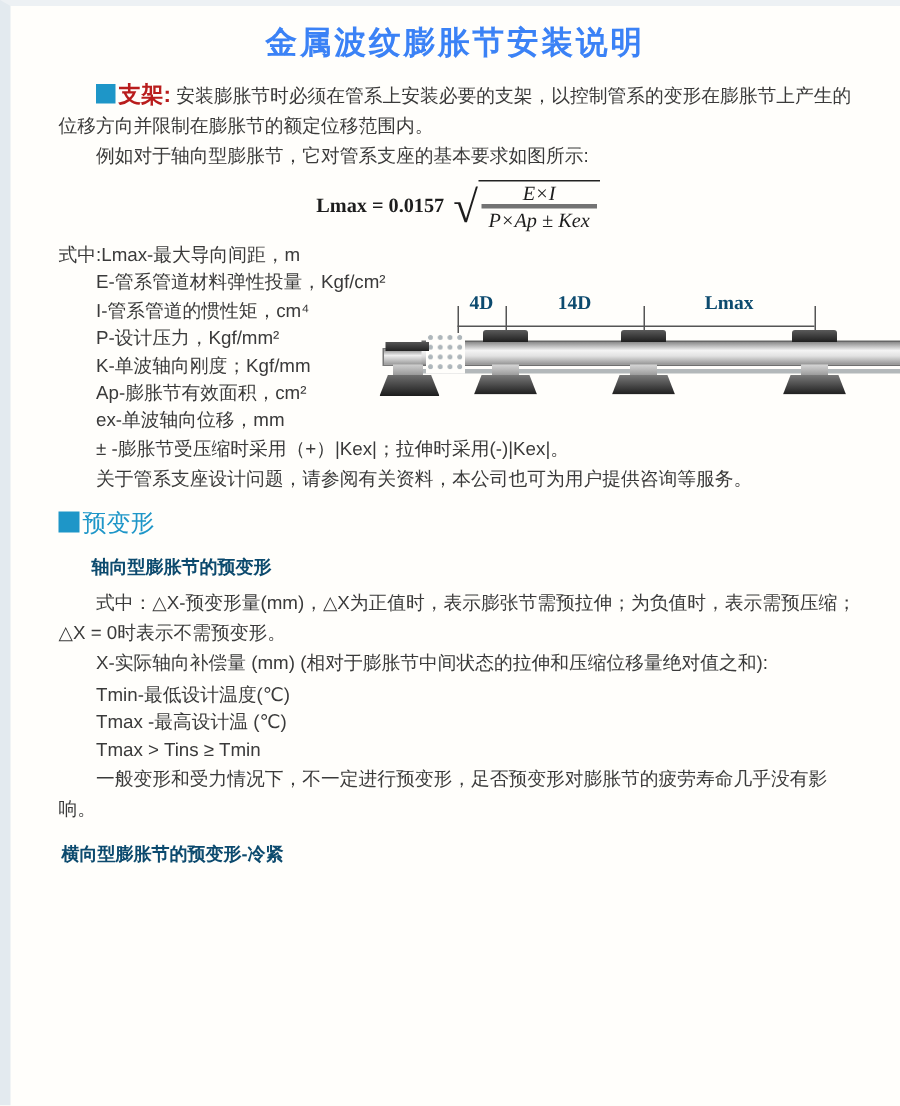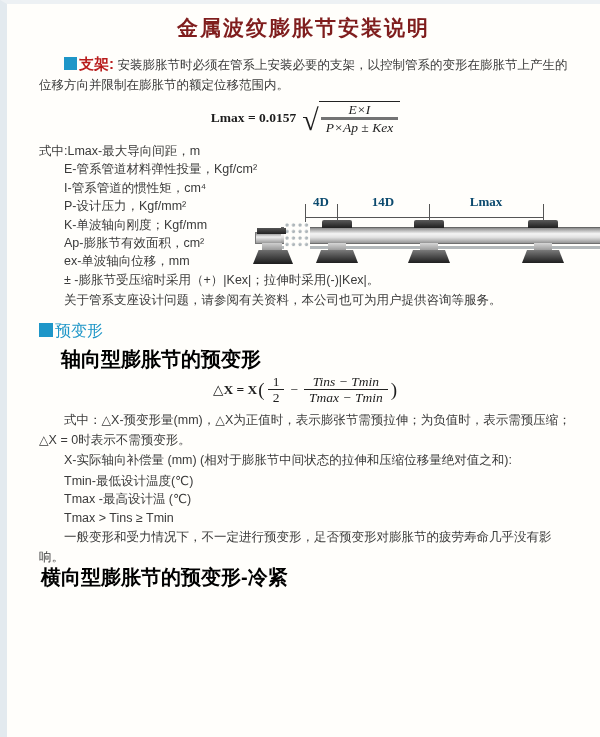--- a/index.html
+++ b/index.html
@@ -4,35 +4,35 @@
 <style>
   html,body{margin:0;padding:0;background:#fdfdfa;}
   .page{
     position:relative;width:600px;height:737px;box-sizing:border-box;
     background:#fffefb;overflow:hidden;
     border-left:7px solid #e3eaef;border-top:4px solid #edf1f4;
     font-family:"Liberation Sans","DejaVu Sans",sans-serif;
     color:#3a3a3a;
   }
   .title{
-    text-align:center;font-size:21px;font-weight:bold;color:#7f1d1d;
+    text-align:center;font-size:21px;font-weight:bold;color:#3b82f6;
     letter-spacing:2px;margin:10px 0 12px 0;
   }
   .content{padding:0 28px 0 32px;font-size:12.5px;line-height:20px;}
   .para{margin:0;}
   .indent{text-indent:25px;}
   .sq{
     display:inline-block;width:13px;height:13px;background:#1e96c8;
     margin-right:2px;vertical-align:-1px;
   }
   .sec-head{color:#b91c1c;font-size:15px;font-weight:bold;}
   .h2{font-size:16px;font-weight:normal;color:#1e96c8;margin:11px 0 4px 0;}
   .h2 .sq{width:14px;height:14px;}
-  .h3{font-size:20px;font-weight:bold;color:#000000;margin:8px 0 4px 22px;}
-  .h3.lat{margin-left:2px;margin-top:0;}
+  .h3{font-size:12px;font-weight:bold;color:#0c4a6e;margin:8px 0 4px 22px;}
+  .h3.lat{margin-left:2px;margin-top:10px;}
   
   .formula{
     display:flex;align-items:center;justify-content:center;
     font-family:"Liberation Serif","DejaVu Serif",serif;color:#1d1d1d;
     font-size:13.5px;margin:5px 0;
   }
   .formula .bold{font-weight:bold;}
   .formula .it{font-style:italic;}
   .frac{display:inline-flex;flex-direction:column;text-align:center;vertical-align:middle;margin:0 2px;}
   .frac .num{padding:0 5px;border-bottom:1px solid #222;line-height:15px;}
@@ -75,20 +75,21 @@
 </head>
 <body>
 
 <div class="page">
   <div class="title">金属波纹膨胀节安装说明</div>
 
   <div class="content">
 
     <p class="para indent"><span class="sq"></span><span class="sec-head">支架:</span>
       <span>安装膨胀节时必须在管系上安装必要的支架，以控制管系的变形在膨胀节上产生的位移方向并限制在膨胀节的额定位移范围内。</span></p>
+    <p class="para indent">例如对于轴向型膨胀节，它对管系支座的基本要求如图所示:</p>
 
     <div class="formula" style="margin:6px 0 7px 0;">
       <span class="bold">Lmax = 0.0157</span>
       <span class="sqrt-sym">√</span>
         <span class="sqrt-body"><span class="frac">
             <span class="num it">E×I</span>
             <span class="den it">P×Ap ± Kex</span>
           </span></span>
     </div>
 
@@ -100,34 +101,20 @@
       <div class="d">K-单波轴向刚度；Kgf/mm</div>
       <div class="d">Ap-膨胀节有效面积，cm²</div>
       <div class="d">ex-单波轴向位移，mm</div>
       <div class="d">± -膨胀节受压缩时采用（+）|Kex|；拉伸时采用(-)|Kex|。</div>
     </div>
     <p class="para indent">关于管系支座设计问题，请参阅有关资料，本公司也可为用户提供咨询等服务。</p>
 
     <div class="h2"><span class="sq"></span><span>预变形</span></div>
 
     <div class="h3">轴向型膨胀节的预变形</div>
-    <div class="formula">
-      <span class="bold">△X = X</span>
-        <span class="paren">(</span>
-        <span class="frac">
-          <span class="num">1</span>
-          <span class="den">2</span>
-        </span>
-        <span class="fgap">−</span>
-        <span class="frac">
-          <span class="num it">Tins − Tmin</span>
-          <span class="den it">Tmax − Tmin</span>
-        </span>
-        <span class="paren">)</span>
-    </div>
     <p class="para indent" style="margin-top:4px;">式中：△X-预变形量(mm)，△X为正值时，表示膨张节需预拉伸；为负值时，表示需预压缩；△X = 0时表示不需预变形。</p>
     <p class="para indent">X-实际轴向补偿量 (mm) (相对于膨胀节中间状态的拉伸和压缩位移量绝对值之和):</p>
     <div class="defs">
       <div class="d">Tmin-最低设计温度(℃)</div>
       <div class="d">Tmax -最高设计温 (℃)</div>
       <div class="d">Tmax &gt; Tins ≥ Tmin</div>
     </div>
     <p class="para indent">一般变形和受力情况下，不一定进行预变形，足否预变形对膨胀节的疲劳寿命几乎没有影响。</p>
 
     <div class="h3 lat">横向型膨胀节的预变形-冷紧</div>

